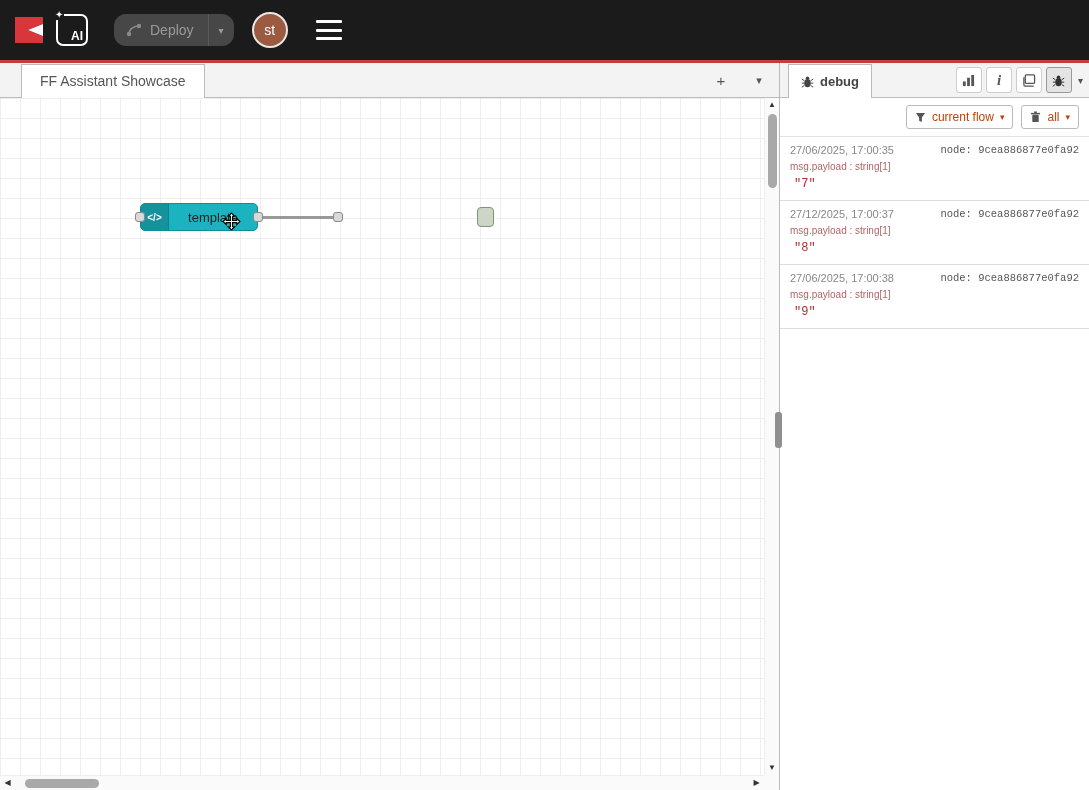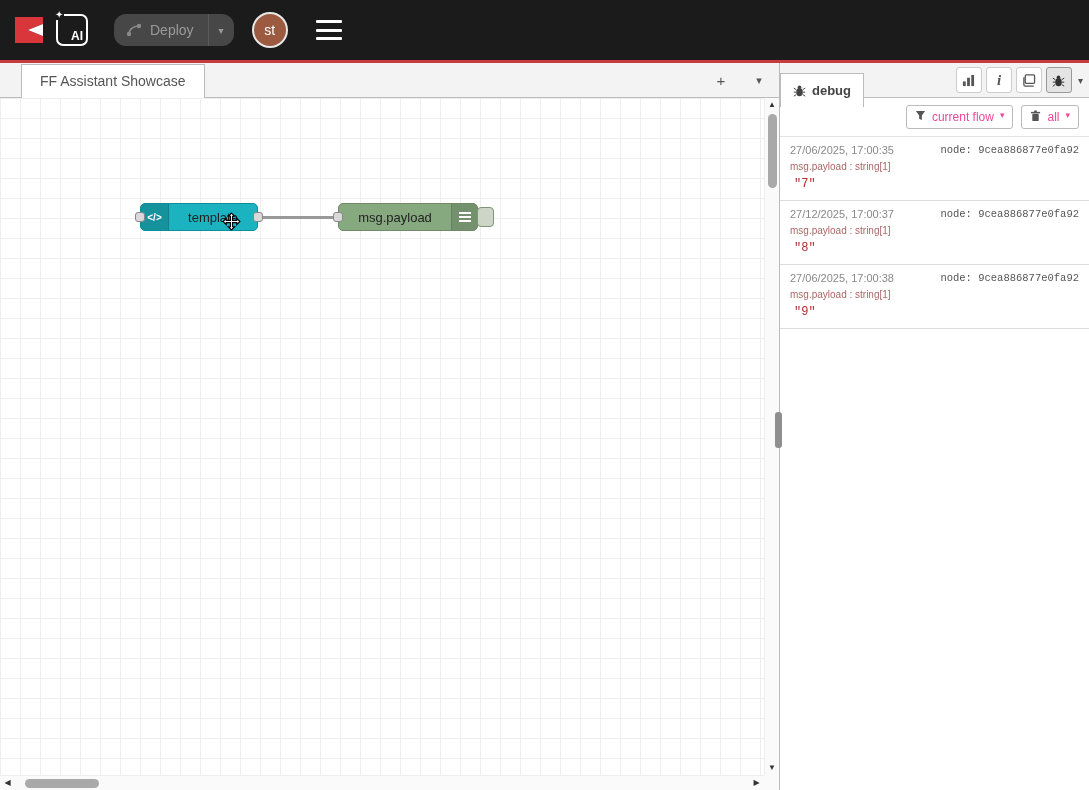--- a/index.html
+++ b/index.html
@@ -42,23 +42,23 @@
   
   .tabbar { height:35px; background:#f3f3f3; border-bottom:1px solid #bbb;
     display:flex; align-items:flex-end; position:relative; }
   .ws-tab { margin-left:21px; height:34px; line-height:32px; padding:0 18px;
     background:#fff; border:1px solid #bbb; border-bottom:none; font-size:14px;
     color:#555; position:relative; top:1px; cursor:pointer; }
   .tabbar-actions { position:absolute; right:10px; top:0; height:34px;
     display:flex; align-items:center; gap:18px; color:#555; }
   .tabbar-actions .tb-btn { cursor:pointer; font-size:15px; width:20px; text-align:center; }
 
-  .sb-tab { height:34px; line-height:32px; padding:0 12px;
+  .sb-tab { margin-left:8px; height:34px; line-height:32px; padding:0 12px;
     background:#fff; border:1px solid #bbb; border-bottom:none; font-size:13px;
-    font-weight:bold; color:#444; position:relative; top:10px; cursor:pointer;
+    font-weight:bold; color:#444; position:relative; top:1px; cursor:pointer;
     display:flex; align-items:center; gap:6px; }
   .sb-icons { position:absolute; right:6px; top:4px; display:flex; align-items:center; gap:4px; }
   .icon-btn { width:26px; height:26px; border:1px solid #ccc; background:#fff;
     border-radius:3px; display:flex; align-items:center; justify-content:center;
     cursor:pointer; color:#555; }
   .icon-btn.active { background:#e4e4e4; border-color:#999; }
   .sb-caret { color:#555; font-size:10px; margin-left:2px; cursor:pointer; }
   .info-i { font-family:"Liberation Serif", serif; font-style:italic; font-weight:bold; font-size:15px; }
 
   
@@ -102,22 +102,22 @@
   .scroll-arrow { color:#333; font-size:8px; width:15px; height:14px; line-height:14px;
     text-align:center; cursor:pointer; flex:0 0 auto; }
   .vthumb { width:9px; height:74px; background:#a9a9a9; border-radius:5px; margin-top:2px; cursor:pointer; }
   .hthumb { width:74px; height:9px; background:#a9a9a9; border-radius:5px; margin-left:10px; cursor:pointer; }
   .vspacer { flex:1; }
   .scroll-corner { position:absolute; right:0; bottom:0; width:15px; height:15px; background:#fafafa; }
 
   
   .sb-toolbar { height:38px; display:flex; align-items:center; justify-content:flex-end;
     gap:8px; padding:0 10px; background:#fff; }
-  .filter-btn { display:flex; align-items:flex-start; gap:6px; border:1px solid #bbb;
-    background:#fff; border-radius:3px; padding:4px 8px; font-size:12px; color:#ec4899;
+  .filter-btn { display:flex; align-items:center; gap:6px; border:1px solid #bbb;
+    background:#fff; border-radius:3px; padding:4px 8px; font-size:12px; color:#c2410c;
     cursor:pointer; }
   .filter-btn .caret { font-size:9px; }
 
   .dbg-list { flex:1; overflow:hidden; border-top:1px solid #e3e3e3; }
   .dbg-msg { padding:7px 10px 9px 10px; border-bottom:1px solid #ddd; background:#fff; }
   .dbg-meta { display:flex; justify-content:space-between; font-size:11px; margin-bottom:5px; }
   .dbg-time { color:#888; }
   .dbg-node { color:#555; font-family:"Liberation Mono", monospace; font-size:10.5px; }
   .dbg-path { font-size:10px; color:#a66; margin-bottom:5px; }
   .dbg-value { font-family:"Liberation Mono", monospace; font-size:12px; color:#b03030; padding-left:4px; }
@@ -176,30 +176,20 @@
 
       <div class="wire"></div>
 
       <div class="node node-template">
         <div class="node-icon-left">&lt;/&gt;</div>
         <div class="node-label">template</div>
       </div>
       <div class="port" style="left:135px; top:114px;"></div>
       <div class="port" style="left:253px; top:114px;"></div>
 
-      <div class="node node-debug">
-        <div class="node-label">msg.payload</div>
-        <div class="node-icon-right">
-          <div class="menu-lines">
-              <span></span>
-              <span></span>
-              <span></span>
-            </div>
-        </div>
-      </div>
       <div class="port" style="left:333px; top:114px;"></div>
       <div class="debug-toggle"></div>
 
       <svg class="cursor-move" width="19" height="19" viewBox="0 0 18 18">
         <path d="M9 1 L12 4 L10 4 L10 8 L14 8 L14 6 L17 9 L14 12 L14 10 L10 10 L10 14 L12 14 L9 17 L6 14 L8 14 L8 10 L4 10 L4 12 L1 9 L4 6 L4 8 L8 8 L8 4 L6 4 Z" fill="#fff" stroke="#000" stroke-width="1.1"></path>
       </svg>
 
       <div class="vscroll">
         <div class="scroll-arrow">▲</div>
         <div class="vthumb"></div>

